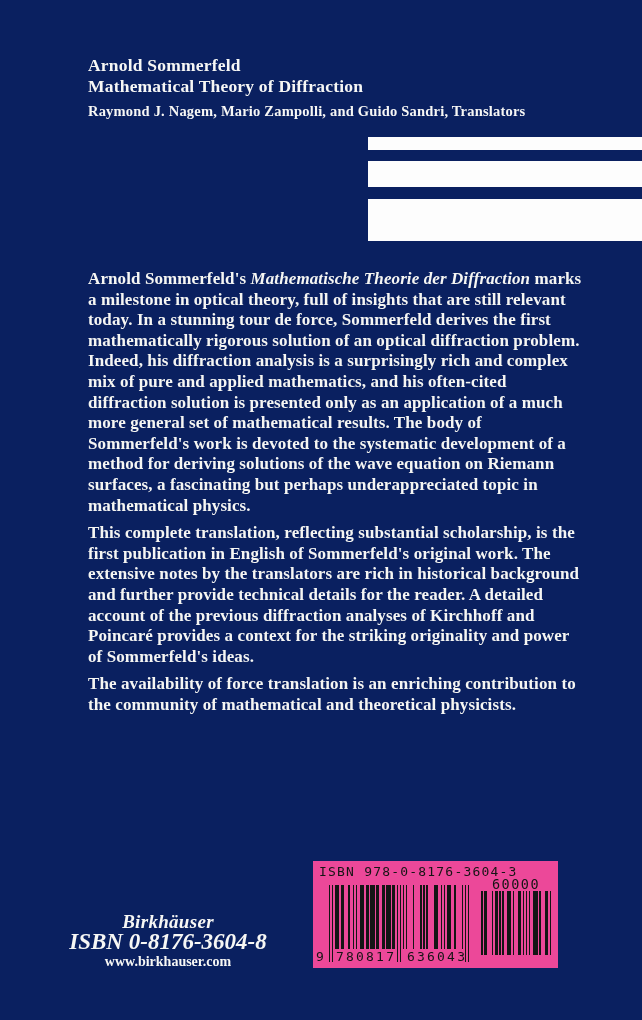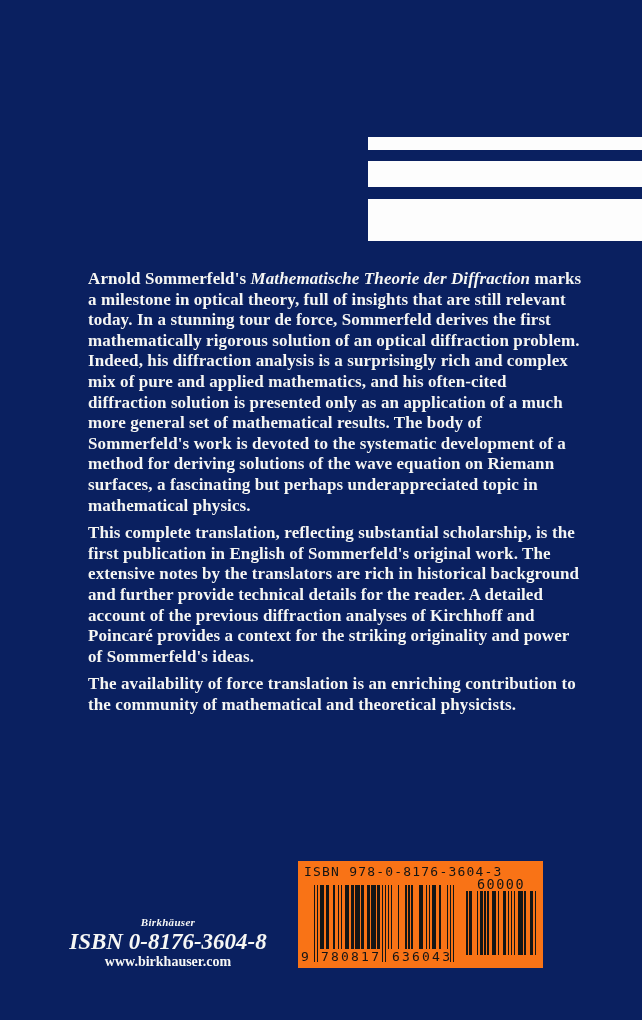--- a/index.html
+++ b/index.html
@@ -25,22 +25,22 @@
   .body-text {
     position:absolute; left:88px; top:269px; width:496px;
     color:#f6f6f3;
     font-size:17px; font-weight:bold; line-height:20.6px;
     letter-spacing:0.1px;
   }
   .body-text p { margin:0 0 7px 0; }
   .body-text i { font-style:italic;font-family:Liberation Serif, serif; }
   
   .barcode-box {
-    position:absolute; left:298px; top:861px; width:245px; height:107px;
-    background:#f97316;
+    position:absolute; left:313px; top:861px; width:245px; height:107px;
+    background:#ec4899;
   }
   .bc-isbn {
     position:absolute; left:6px; top:3px;
     font-family:"DejaVu Sans Mono", monospace;
     font-size:13px; color:#151515; letter-spacing:1.2px; white-space:nowrap;
   }
   .bc-addon-label {
     position:absolute; left:166px; top:15px; width:74px; text-align:center;
     font-family:"DejaVu Sans Mono", monospace;
     font-size:13.5px; color:#151515; letter-spacing:1.5px;
@@ -52,29 +52,34 @@
   .bc-digit {
     position:absolute;
     font-family:"DejaVu Sans Mono", monospace;
     font-size:13px; color:#151515; white-space:nowrap;
   }
   .bc-d1 { left:3px;  top:88px; }
   .bc-d2 { left:23px; top:88px; letter-spacing:2.2px; }
   .bc-d3 { left:94px; top:88px; letter-spacing:2.2px; }
   
   .publisher { position:absolute; left:46px; top:912px; width:244px; text-align:center; color:#f7f7f5; }
-  .pub-name { font-size:11px; font-weight:bold; font-style:italic; line-height:20px; letter-spacing:0.3px; }
+  .pub-name { font-size:19px; font-weight:bold; font-style:italic; line-height:20px; letter-spacing:0.3px; }
   .pub-isbn { font-size:23px; font-weight:bold; line-height:20px;font-style:italic; }
   .pub-web  { font-size:14px; font-weight:bold; line-height:20px; }
 </style>
 </head>
 <body>
 
 <div class="cover">
 
+  <header class="head">
+    <div class="author">Arnold Sommerfeld</div>
+    <div class="title">Mathematical Theory of Diffraction</div>
+    <div class="translators">Raymond J. Nagem, Mario Zampolli, and Guido Sandri, Translators</div>
+  </header>
 
   <div class="stripe stripe1"></div>
   <div class="stripe stripe2"></div>
   <div class="stripe stripe3"></div>
 
   <main class="body-text">
     <p><span>Arnold Sommerfeld's </span><i>Mathematische Theorie der Diffraction</i><span> marks a milestone in optical theory, full of insights that are still relevant today. In a stunning tour de force, Sommerfeld derives the first mathematically rigorous solution of an optical diffraction problem. Indeed, his diffraction analysis is a surprisingly rich and complex mix of pure and applied mathematics, and his often-cited diffraction solution is presented only as an application of a much more general set of mathematical results. The body of Sommerfeld's work is devoted to the systematic development of a method for deriving solutions of the wave equation on Riemann surfaces, a fascinating but perhaps underappreciated topic in mathematical physics.</span></p>
     <p>This complete translation, reflecting substantial scholarship, is the first publication in English of Sommerfeld's original work. The extensive notes by the translators are rich in historical background and further provide technical details for the reader. A detailed account of the previous diffraction analyses of Kirchhoff and Poincaré provides a context for the striking originality and power of Sommerfeld's ideas.</p>
     <p>The availability of force translation is an enriching contribution to the community of mathematical and theoretical physicists.</p>
   </main>

